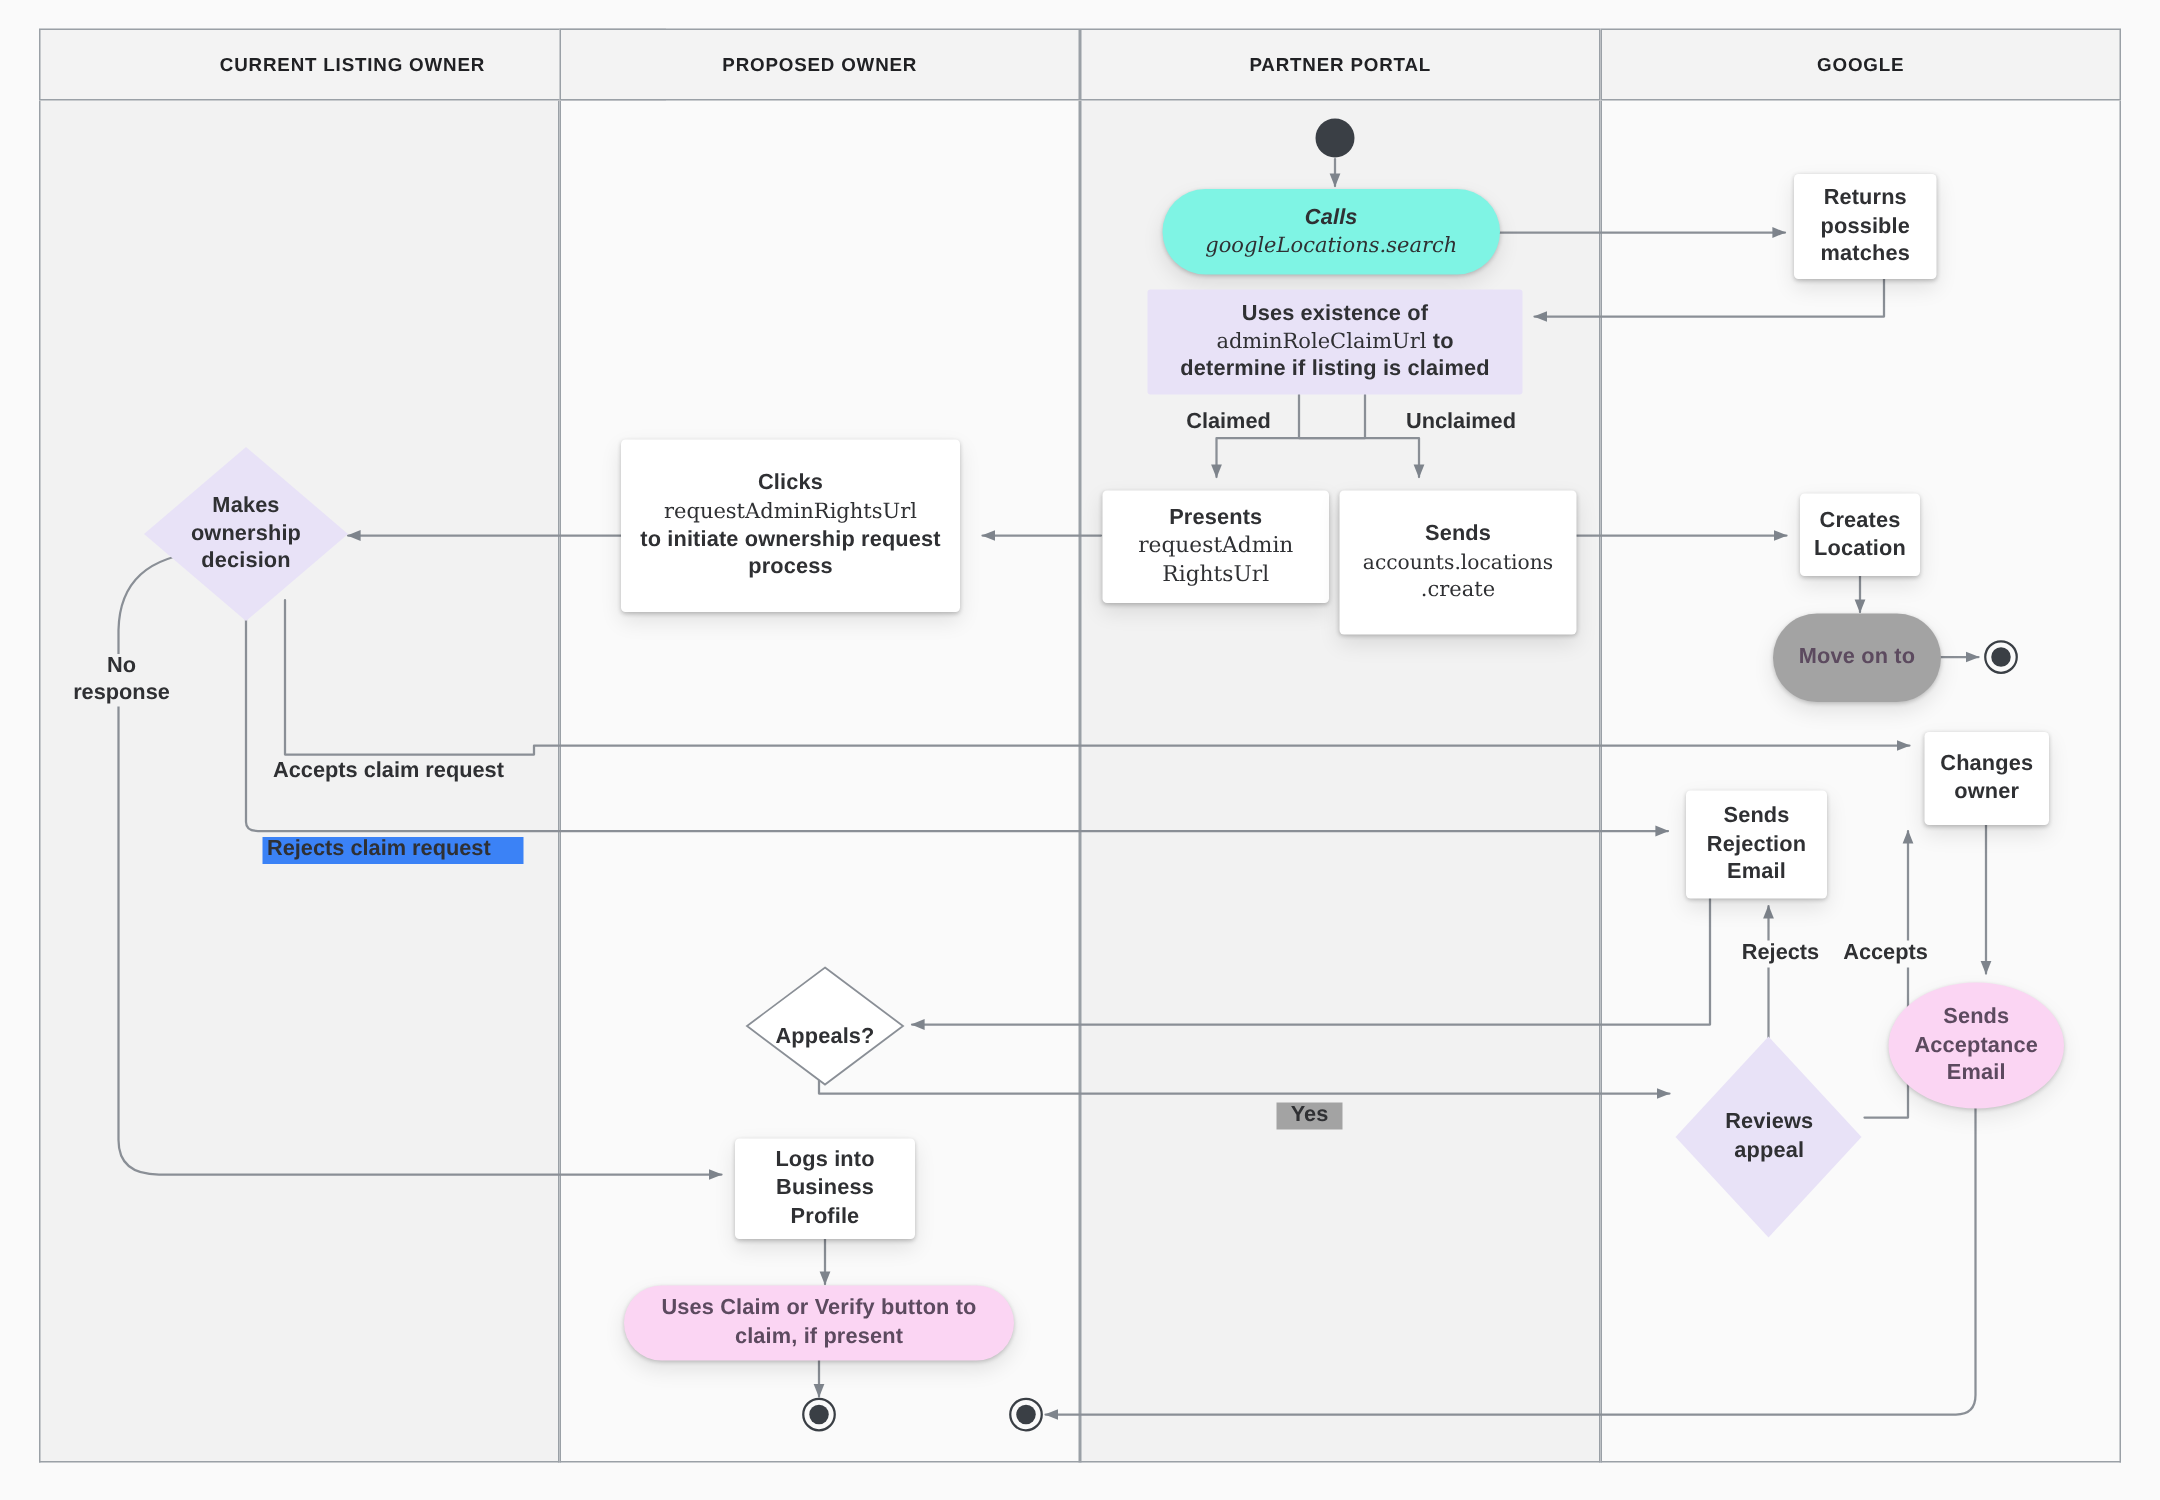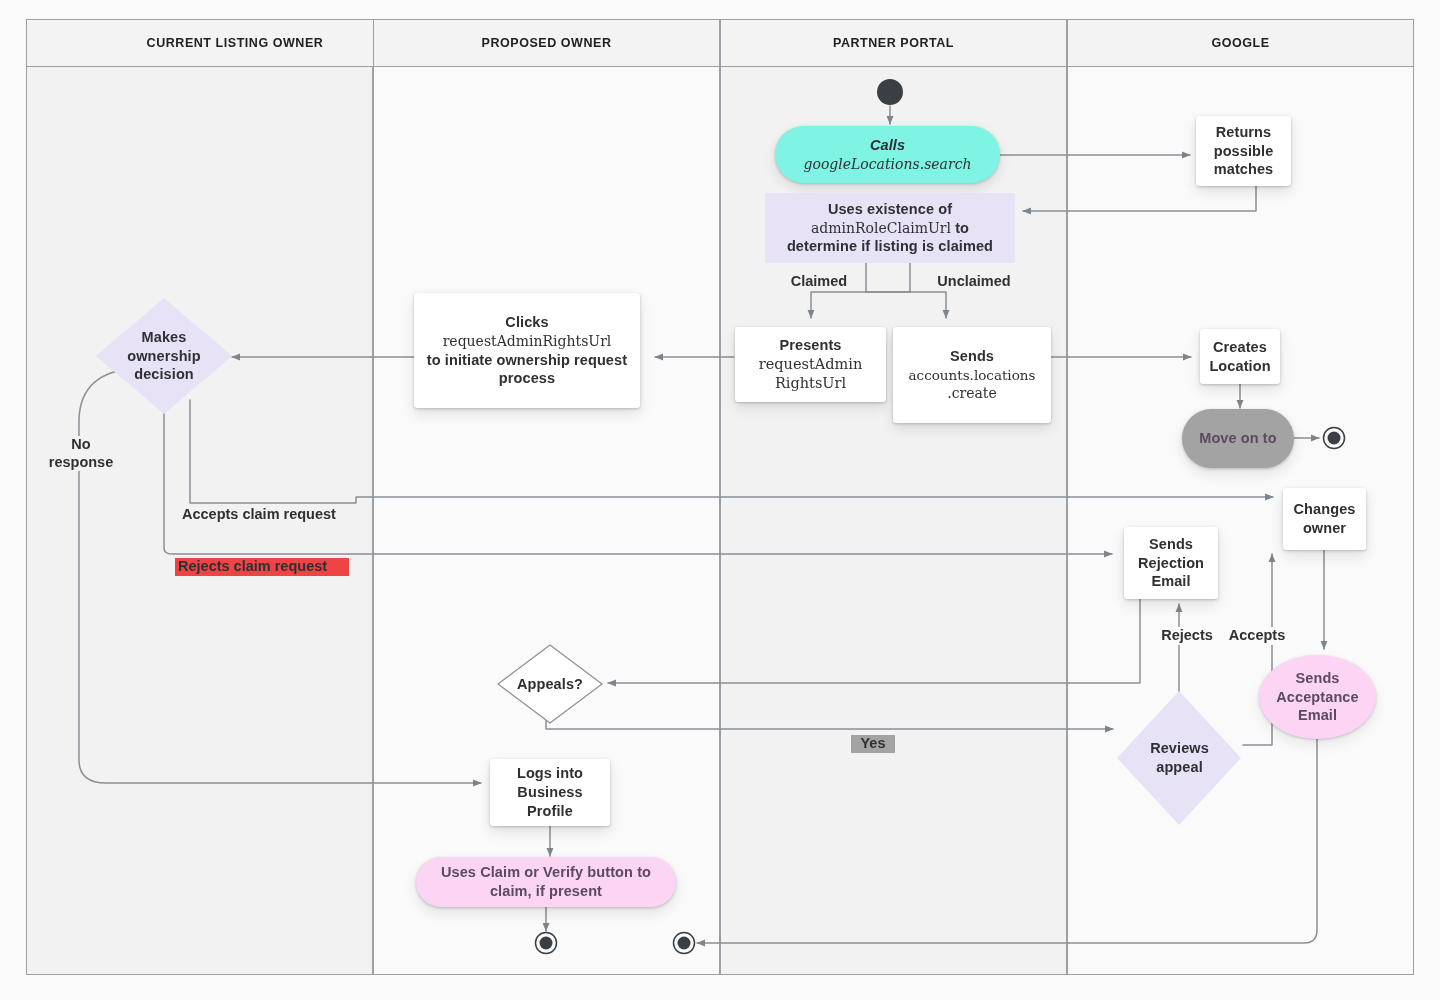--- a/index.html
+++ b/index.html
@@ -168,38 +168,38 @@
   </div>
 
   <div class="node nbox" style="left:1124px;top:527px;width:94px;height:72px;">
     <div class="txt">Sends Rejection Email</div>
   </div>
 
   <div class="node nellipse" style="left:1259px;top:655px;width:117px;height:84px;background:#fbd5f3;">
     <div class="txt" style="color:#5c4a5f">Sends Acceptance Email</div>
   </div>
 
-  <div class="node ndiam" style="left:503px;top:665px;width:94px;height:38px;">
+  <div class="node ndiam" style="left:503px;top:665px;width:94px;height:38px;align-items:flex-end;">
     <div class="txt">Appeals?</div>
   </div>
 
   <div class="node ndiam" style="left:1131px;top:729px;width:97px;height:58px;">
     <div class="txt">Reviews appeal</div>
   </div>
 
   <div class="node nbox" style="left:490px;top:759px;width:120px;height:67px;">
     <div class="txt">Logs into Business Profile</div>
   </div>
 
   <div class="node npill" style="left:416px;top:857px;width:260px;height:50px;background:#fbd5f3;">
     <div class="txt" style="color:#5c4a5f;padding:0 14px;">Uses Claim or Verify button to claim, if present</div>
   </div>
 
   <div class="edge-label" style="left:778px;top:273px;width:76px;background:#f2f2f2;">Claimed</div>
   <div class="edge-label" style="left:921px;top:273px;width:100px;background:#f2f2f2;">Unclaimed</div>
   <div class="edge-label" style="left:36px;top:436px;width:84px;background:#f2f2f2;">No response</div>
   <div class="edge-label" style="left:179px;top:506px;width:172px;text-align:left;background:#f2f2f2;">Accepts claim request</div>
-  <div class="edge-label" style="left:175px;top:558px;width:168px;text-align:left;background:#ef4444;">Rejects claim request</div>
+  <div class="edge-label" style="left:175px;top:558px;width:168px;text-align:left;background:#3b82f6;">Rejects claim request</div>
   <div class="edge-label" style="left:1153px;top:627px;width:62px;background:#fafafa;">Rejects</div>
   <div class="edge-label" style="left:1219px;top:627px;width:70px;background:#fafafa;">Accepts</div>
   <div class="edge-label" style="left:851px;top:735px;width:38px;background:#a3a3a3;">Yes</div>
 
 </div>
 
 </body></html>

